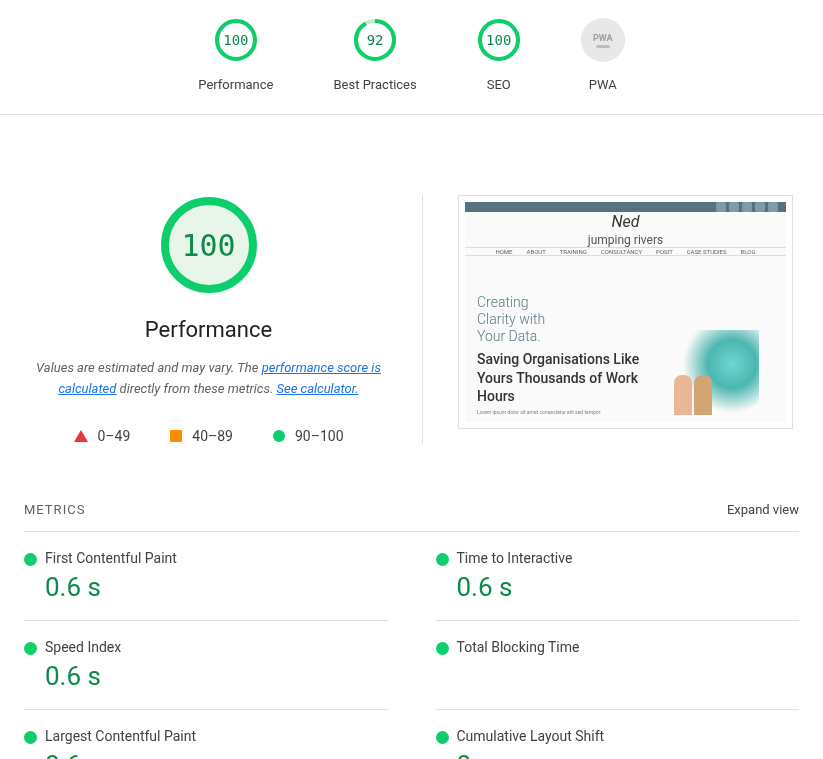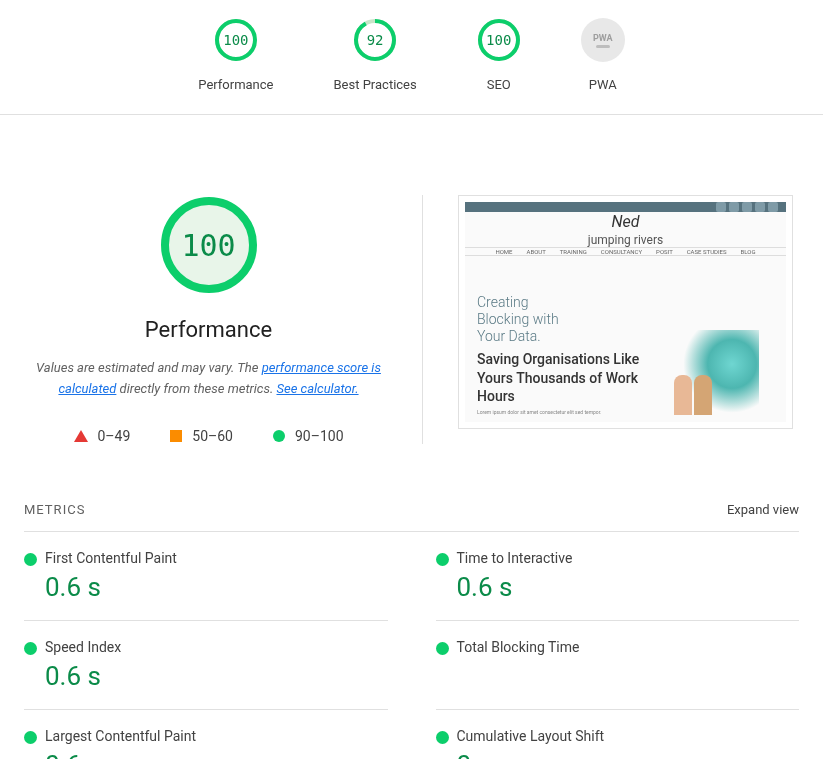--- a/index.html
+++ b/index.html
@@ -123,21 +123,21 @@
     <div class="hero-desc">
       <span>Values are estimated and may vary. The </span><a>performance score is calculated</a><span> directly from these metrics. </span><a>See calculator.</a>
     </div>
     <div class="legend">
       <div class="legend-item">
           <span class="tri"></span>
           <span>0–49</span>
         </div>
       <div class="legend-item">
           <span class="sq"></span>
-          <span>50–60</span>
+          <span>40–89</span>
         </div>
       <div class="legend-item">
           <span class="circ"></span>
           <span>90–100</span>
         </div>
     </div>
   </div>
   <div class="hero-right">
     <div class="screenshot">
       <div class="shot-inner">
@@ -156,21 +156,21 @@
             <span>HOME</span>
             <span>ABOUT</span>
             <span>TRAINING</span>
             <span>CONSULTANCY</span>
             <span>POSIT</span>
             <span>CASE STUDIES</span>
             <span>BLOG</span>
           </div>
         <div class="shot-body">
           <div class="shot-text">
-            <div class="shot-h1"><span>Creating</span><br><span>Blocking with</span><br><span>Your Data.</span></div>
+            <div class="shot-h1"><span>Creating</span><br><span>Clarity with</span><br><span>Your Data.</span></div>
             <div class="shot-h2">Saving Organisations Like Yours Thousands of Work Hours</div>
             <div class="shot-p">Lorem ipsum dolor sit amet consectetur elit sed tempor.</div>
           </div>
           <div class="shot-img">
               <div class="shot-graphic">
                 <div class="shot-person p1"></div>
                 <div class="shot-person p2"></div>
               </div>
             </div>
         </div>

